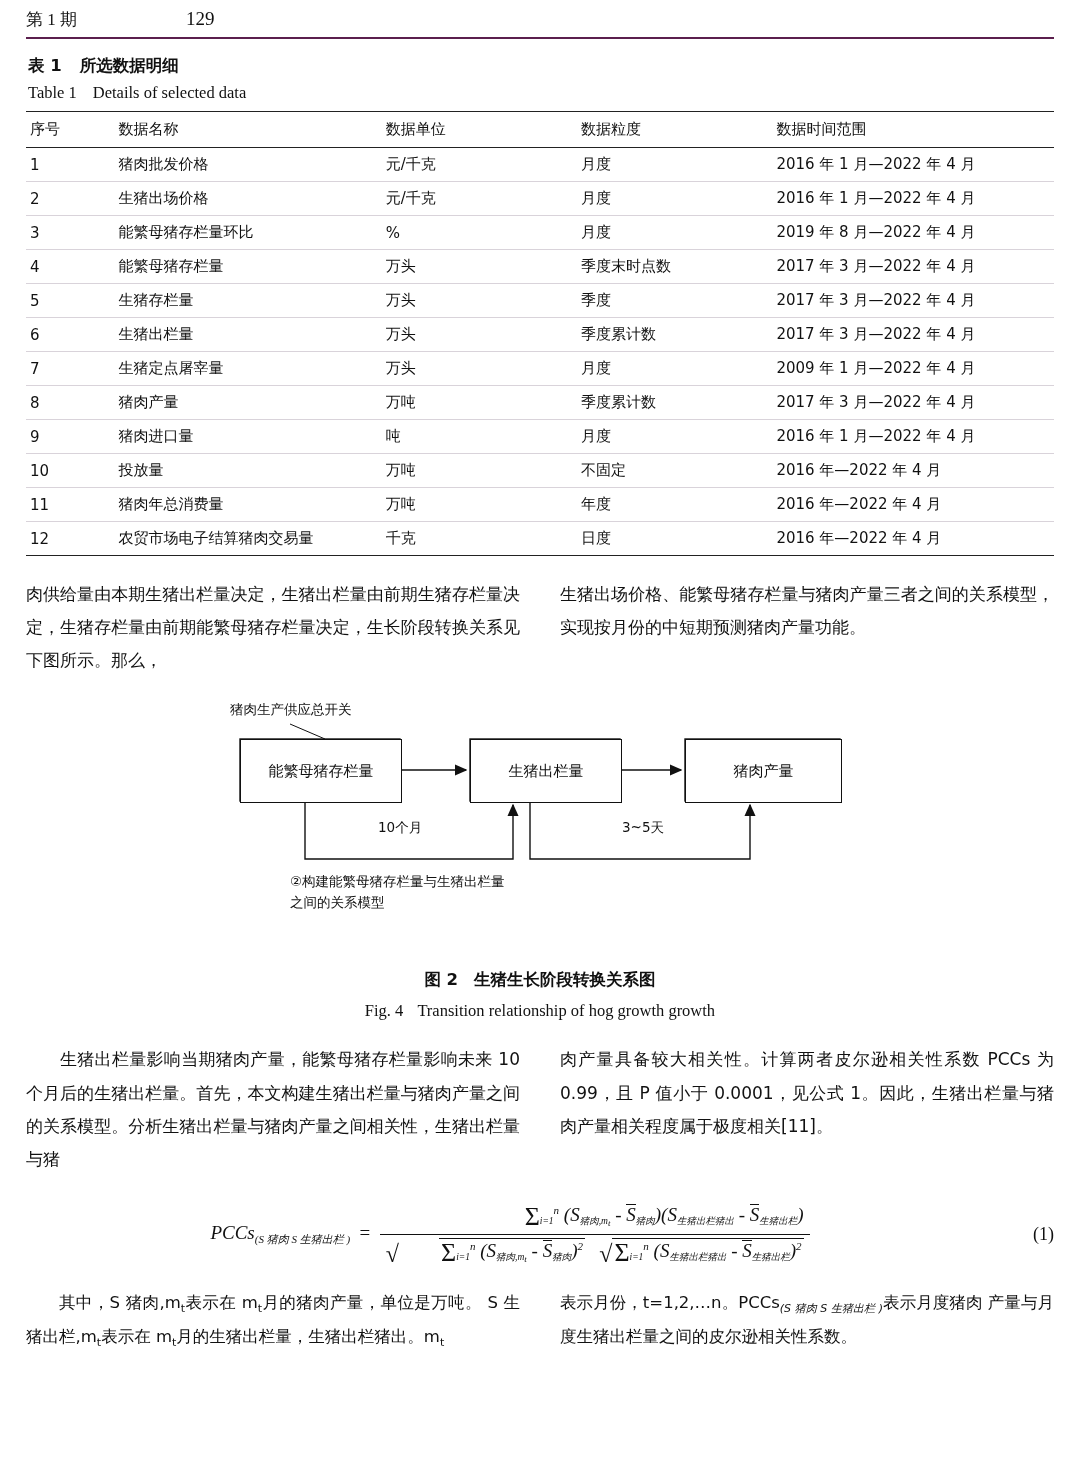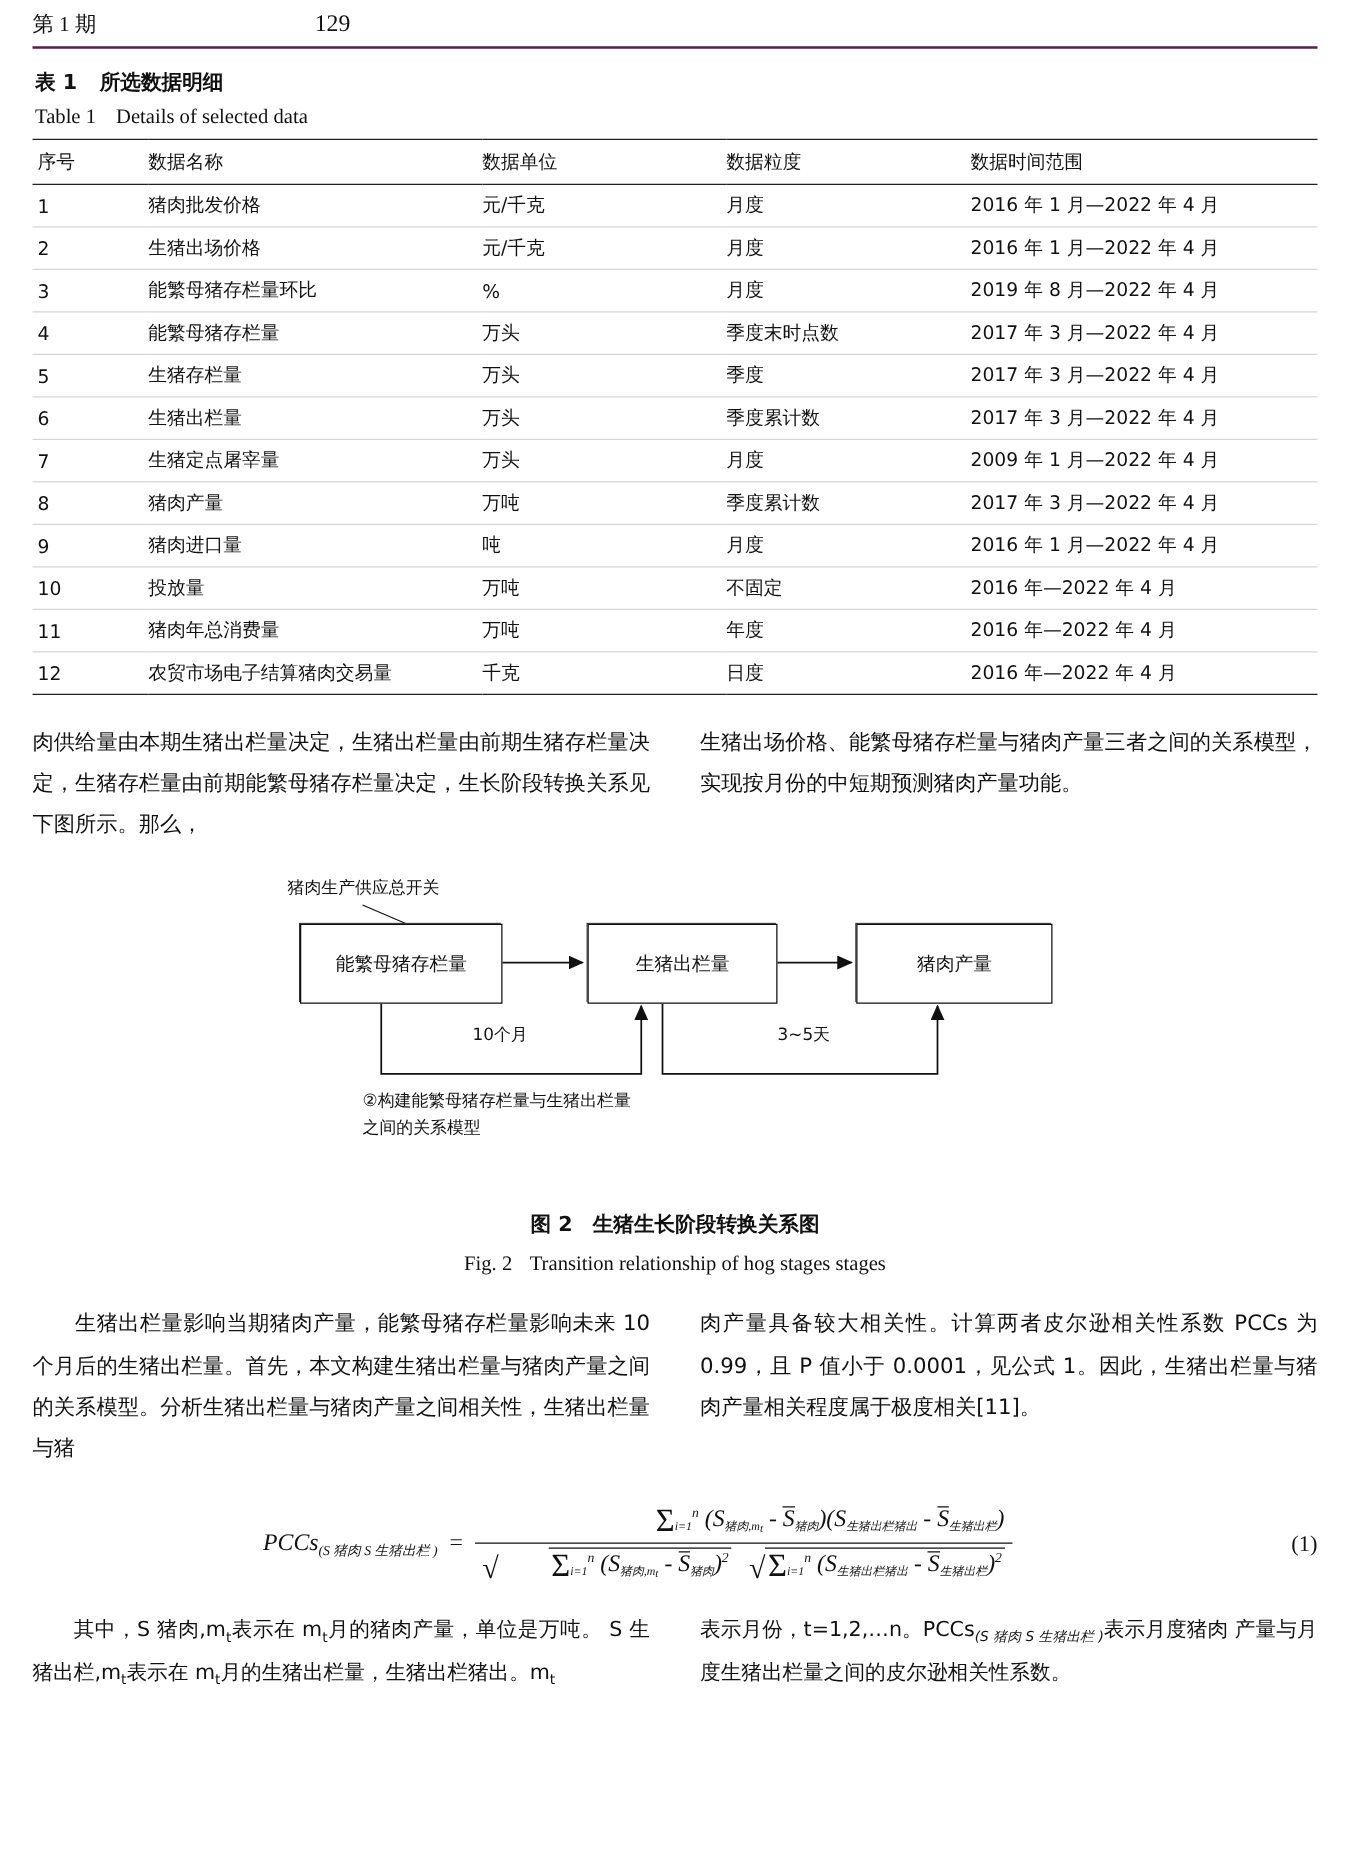--- a/index.html
+++ b/index.html
@@ -35,21 +35,21 @@
   .runhead .center {
     flex: 1;
     text-align: center;
     font-weight: bold;
     font-size: 17.5px;
     font-family: "DejaVu Sans", sans-serif;
     letter-spacing: -0.2px;
   }
   .runhead .right {
     width: 160px;
-    text-align: center;
+    text-align: left;
     font-size: 19px;
     font-family: "Liberation Serif", serif;
   }
   .runhead-rule {
     border-bottom: 2.5px solid #5b1f4d;
     margin-bottom: 16px;
   }
 
   
   .tbl-cap-cn {
@@ -377,21 +377,21 @@
       <div class="dlabel" style="left:148px; top:120px;">10个月</div>
       <div class="dlabel" style="left:392px; top:120px;">3~5天</div>
       <div class="dlabel multi" style="left:60px; top:172px; width:215px;">②构建能繁母猪存栏量与生猪出栏量之间的关系模型</div>
     </div>
   </div>
 
   <div class="figcap-cn">
     <span class="num">图 2</span><span>生猪生长阶段转换关系图</span>
   </div>
   <div class="figcap-en">
-    <span class="num">Fig. 2</span><span>Transition relationship of hog stages stages</span>
+    <span class="num">Fig. 4</span><span>Transition relationship of hog growth growth</span>
   </div>
 
   <div class="cols">
     <div class="col">
       <p class="indent">生猪出栏量影响当期猪肉产量，能繁母猪存栏量影响未来 10 个月后的生猪出栏量。首先，本文构建生猪出栏量与猪肉产量之间的关系模型。分析生猪出栏量与猪肉产量之间相关性，生猪出栏量与猪</p>
     </div>
     <div class="col">
       <p>肉产量具备较大相关性。计算两者皮尔逊相关性系数 PCCs 为 0.99，且 P 值小于 0.0001，见公式 1。因此，生猪出栏量与猪肉产量相关程度属于极度相关[11]。</p>
     </div>
   </div>

